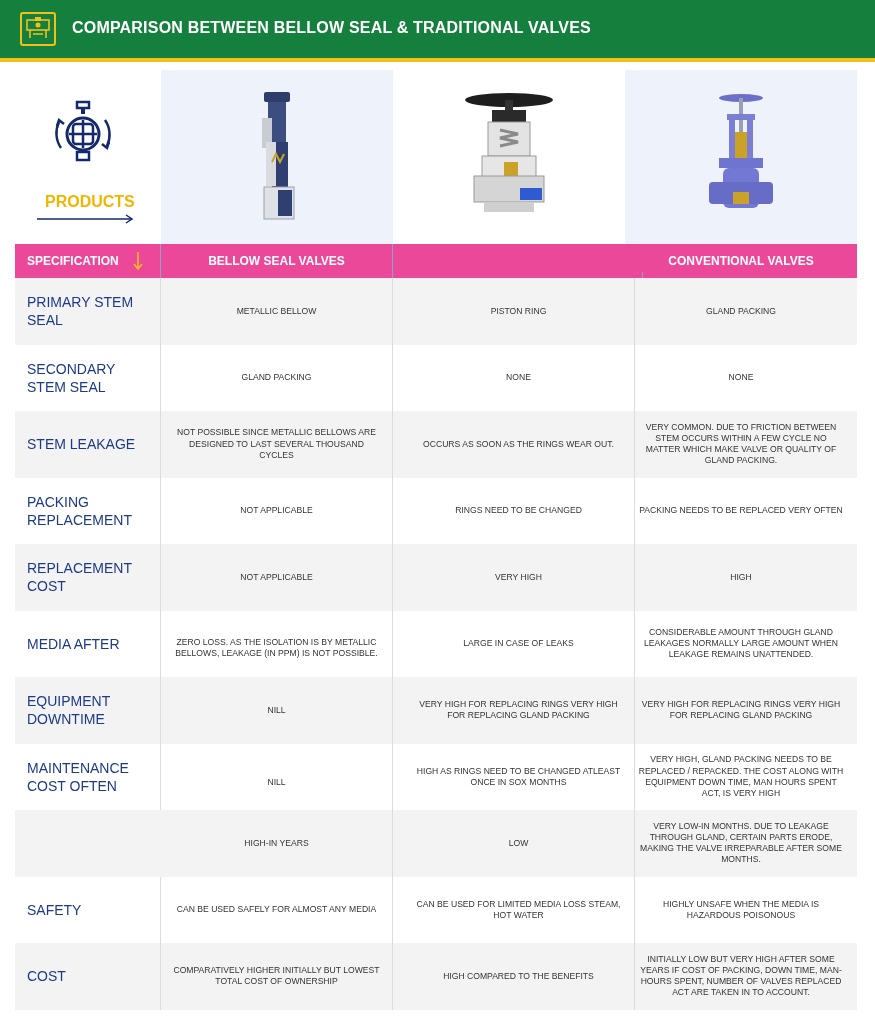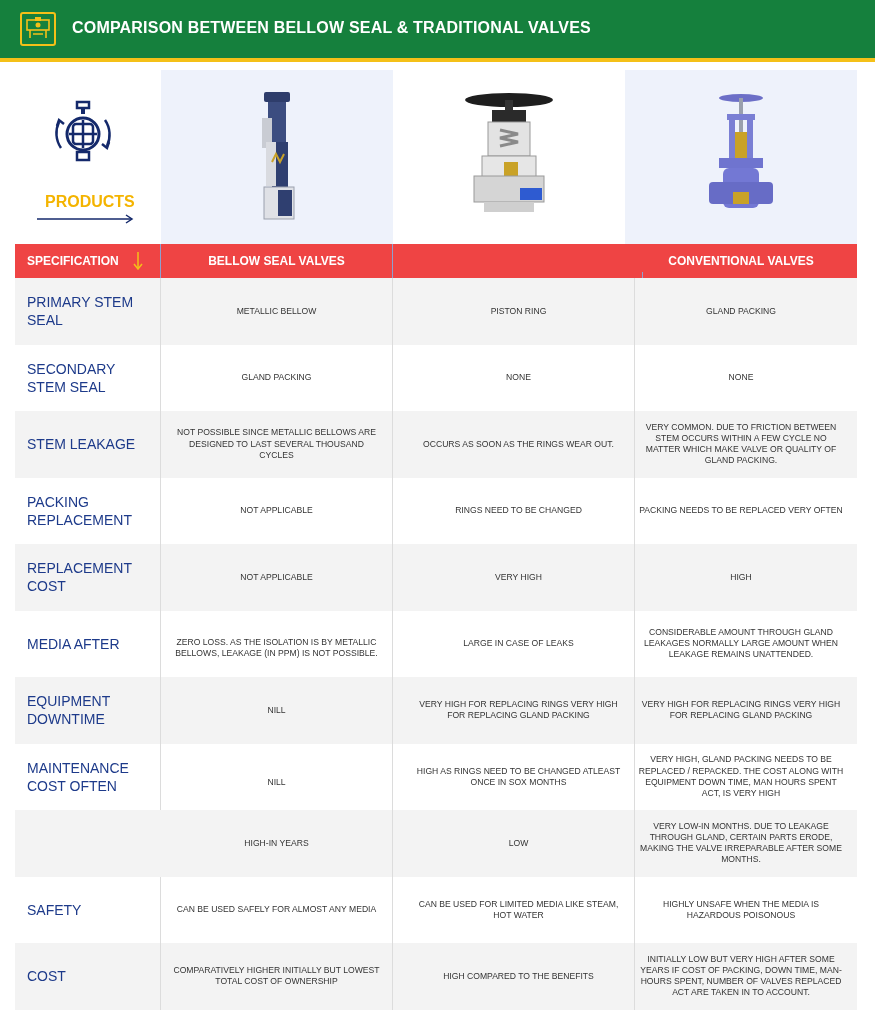--- a/index.html
+++ b/index.html
@@ -29,21 +29,21 @@
   .img-cell.c1 { left: 146px; width: 232px; background: #eef2fb; }
   .img-cell.c2 { left: 378px; width: 232px; background: #ffffff; }
   .img-cell.c3 { left: 610px; width: 232px; background: #eef2fb; }
 
   .products-label {
     position: absolute; left: 30px; top: 123px; color: #f4b400; font-weight: bold; font-size: 16px;
   }
   .products-arrow { position: absolute; left: 22px; top: 144px; width: 98px; height: 10px; }
 
   .head-row {
-    position: absolute; left: 0; top: 174px; width: 842px; height: 34px; background: #ef4444;
+    position: absolute; left: 0; top: 174px; width: 842px; height: 34px; background: #ec4899;
   }
   .head-cell {
     position: absolute; top: 0; height: 34px; color: #ffffff; font-weight: bold; font-size: 12px;
     display: flex; align-items: center; justify-content: center;
     border-right: 1px solid #8ea0d0;
   }
   .head-cell.c0 { left: 0; width: 146px; justify-content: flex-start; padding-left: 12px; }
   .head-cell.c1 { left: 146px; width: 232px; }
   .head-cell.c2 { left: 396px; width: 232px; margin-top: 28px; }
   .head-cell.c3 { left: 610px; width: 232px; border-right: none; }
@@ -208,21 +208,21 @@
       <div class="cell c3">VERY HIGH, GLAND PACKING NEEDS TO BE REPLACED / REPACKED. THE COST ALONG WITH EQUIPMENT DOWN TIME, MAN HOURS SPENT ACT, IS VERY HIGH</div>
     </div>
     <div class="row alt">
       <div class="cell c1">HIGH-IN YEARS</div>
       <div class="cell c3">VERY LOW-IN MONTHS. DUE TO LEAKAGE THROUGH GLAND, CERTAIN PARTS ERODE, MAKING THE VALVE IRREPARABLE AFTER SOME MONTHS.</div>
       <div class="cell c2">LOW</div>
     </div>
     <div class="row plain">
       <div class="cell c0">SAFETY</div>
       <div class="cell c1">CAN BE USED SAFELY FOR ALMOST ANY MEDIA</div>
-      <div class="cell c2">CAN BE USED FOR LIMITED MEDIA LIKE STEAM, HOT WATER</div>
+      <div class="cell c2">CAN BE USED FOR LIMITED MEDIA LOSS STEAM, HOT WATER</div>
       <div class="cell c3">HIGHLY UNSAFE WHEN THE MEDIA IS HAZARDOUS POISONOUS</div>
     </div>
     <div class="row alt">
       <div class="cell c0">COST</div>
       <div class="cell c1">COMPARATIVELY HIGHER INITIALLY BUT LOWEST TOTAL COST OF OWNERSHIP</div>
       <div class="cell c2">HIGH COMPARED TO THE BENEFITS</div>
       <div class="cell c3">INITIALLY LOW BUT VERY HIGH AFTER SOME YEARS IF COST OF PACKING, DOWN TIME, MAN-HOURS SPENT, NUMBER OF VALVES REPLACED ACT ARE TAKEN IN TO ACCOUNT.</div>
     </div>
   </div>
 </div>

